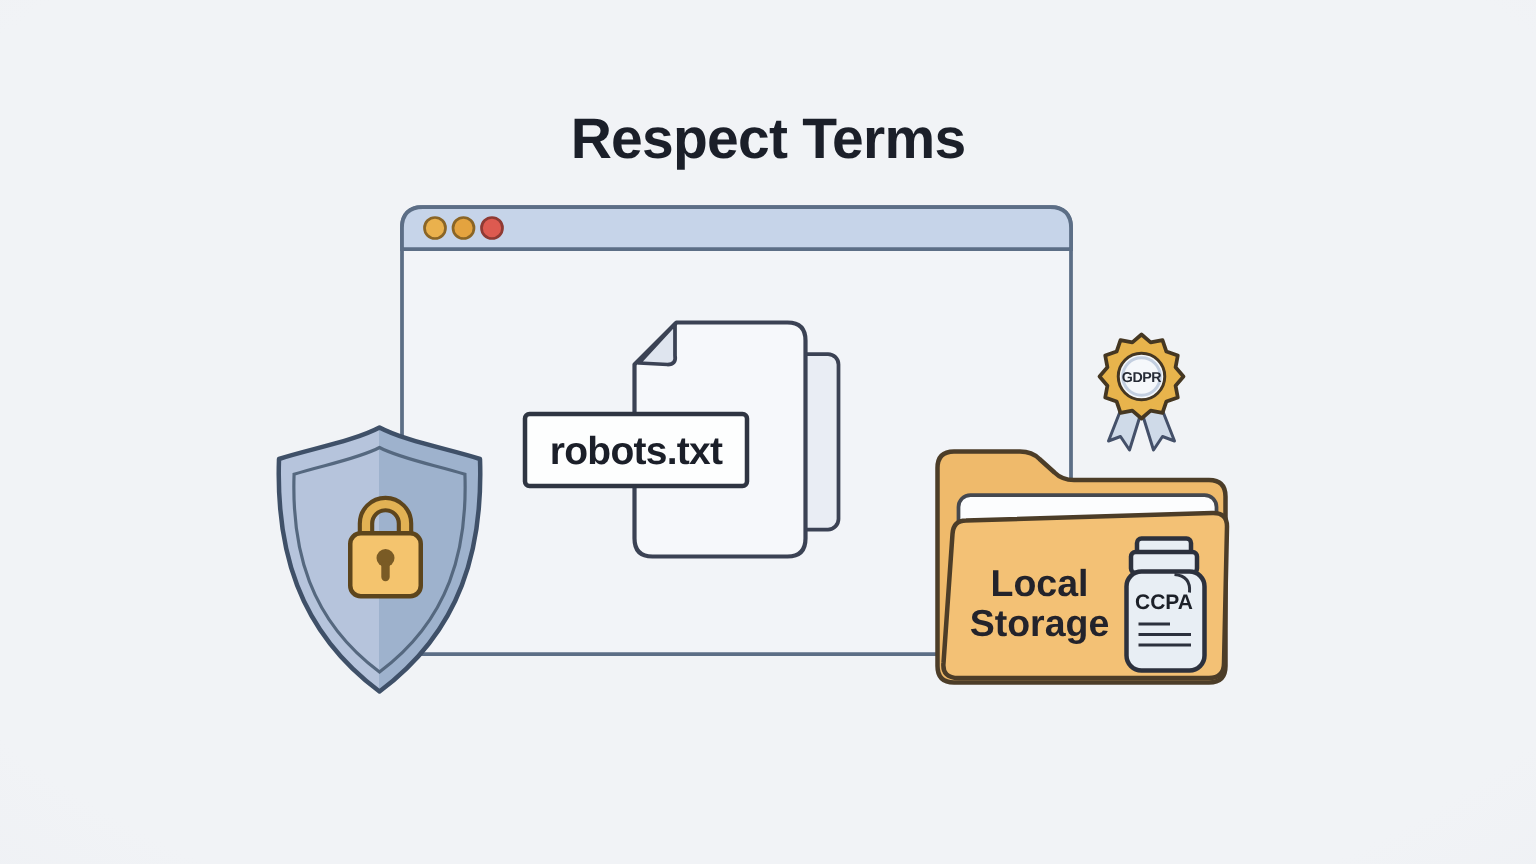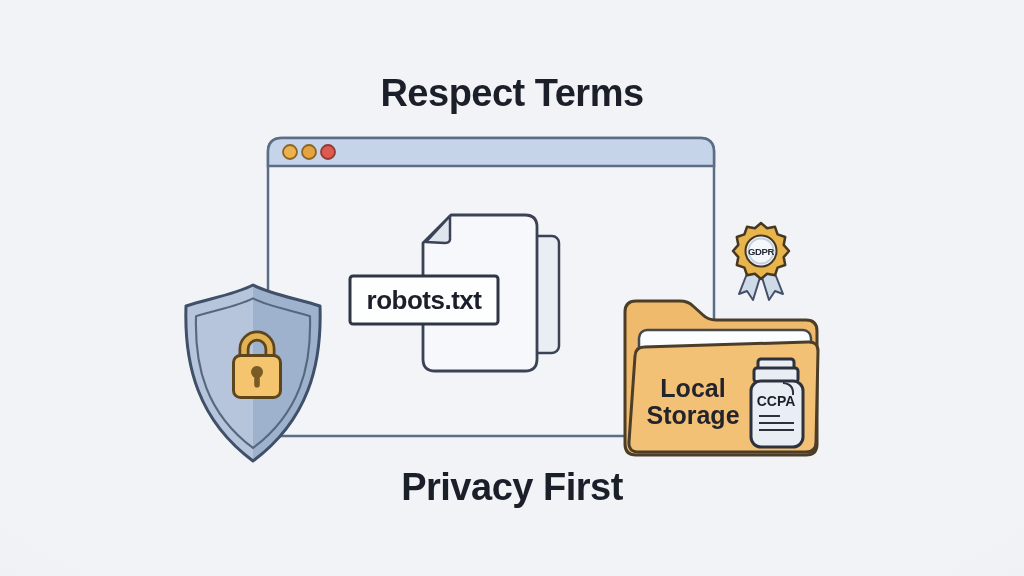--- a/index.html
+++ b/index.html
@@ -98,15 +98,14 @@
       <rect x="751" y="381" width="52" height="66" rx="10" fill="#e8eef4" stroke="#2c313d" stroke-width="3"></rect>
       <path d="M783,383 Q794,384 793,395" fill="none" stroke="#2c313d" stroke-width="2"></path>
       <text x="776" y="406" text-anchor="middle" class="jar-text">CCPA</text>
       <line x1="759" y1="416" x2="780" y2="416" stroke="#2c313d" stroke-width="2"></line>
       <line x1="759" y1="423" x2="794" y2="423" stroke="#2c313d" stroke-width="2"></line>
       <line x1="759" y1="430" x2="794" y2="430" stroke="#2c313d" stroke-width="2"></line>
     </g>
 
   </svg>
 
-  <div class="big-title" id="title-bottom">Privacy First</div>
 
 </div>
 
 </body></html>

